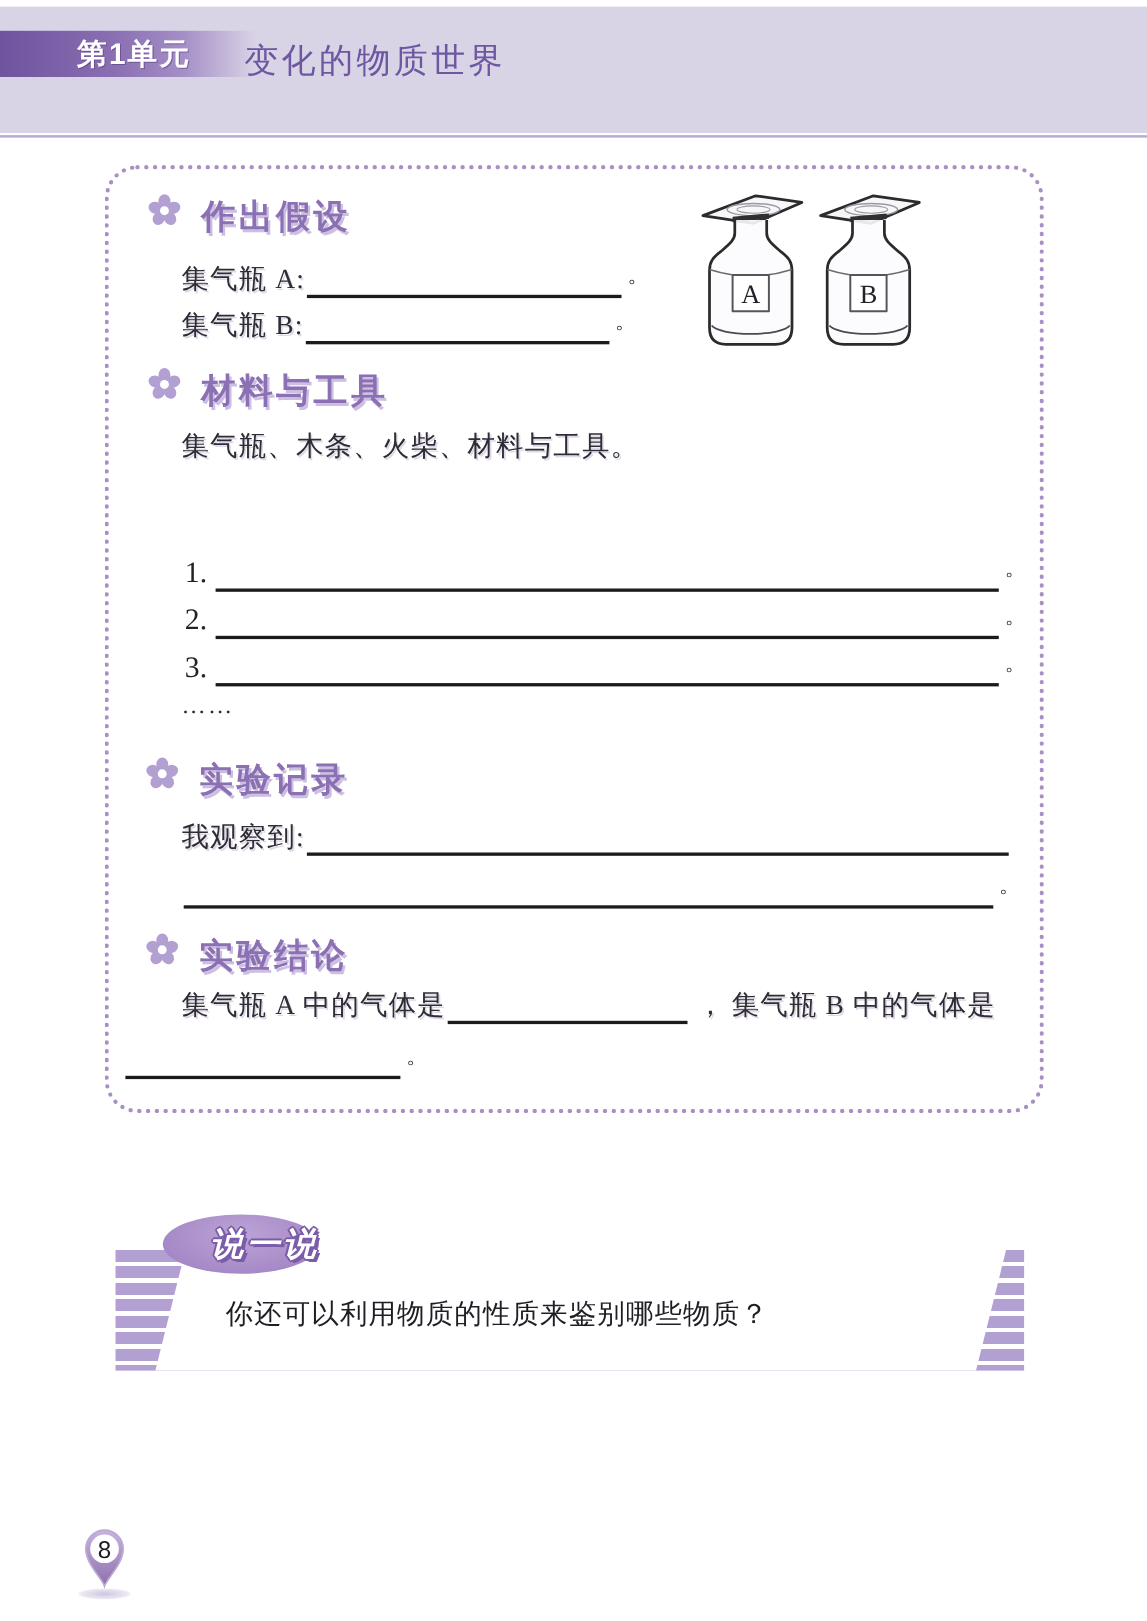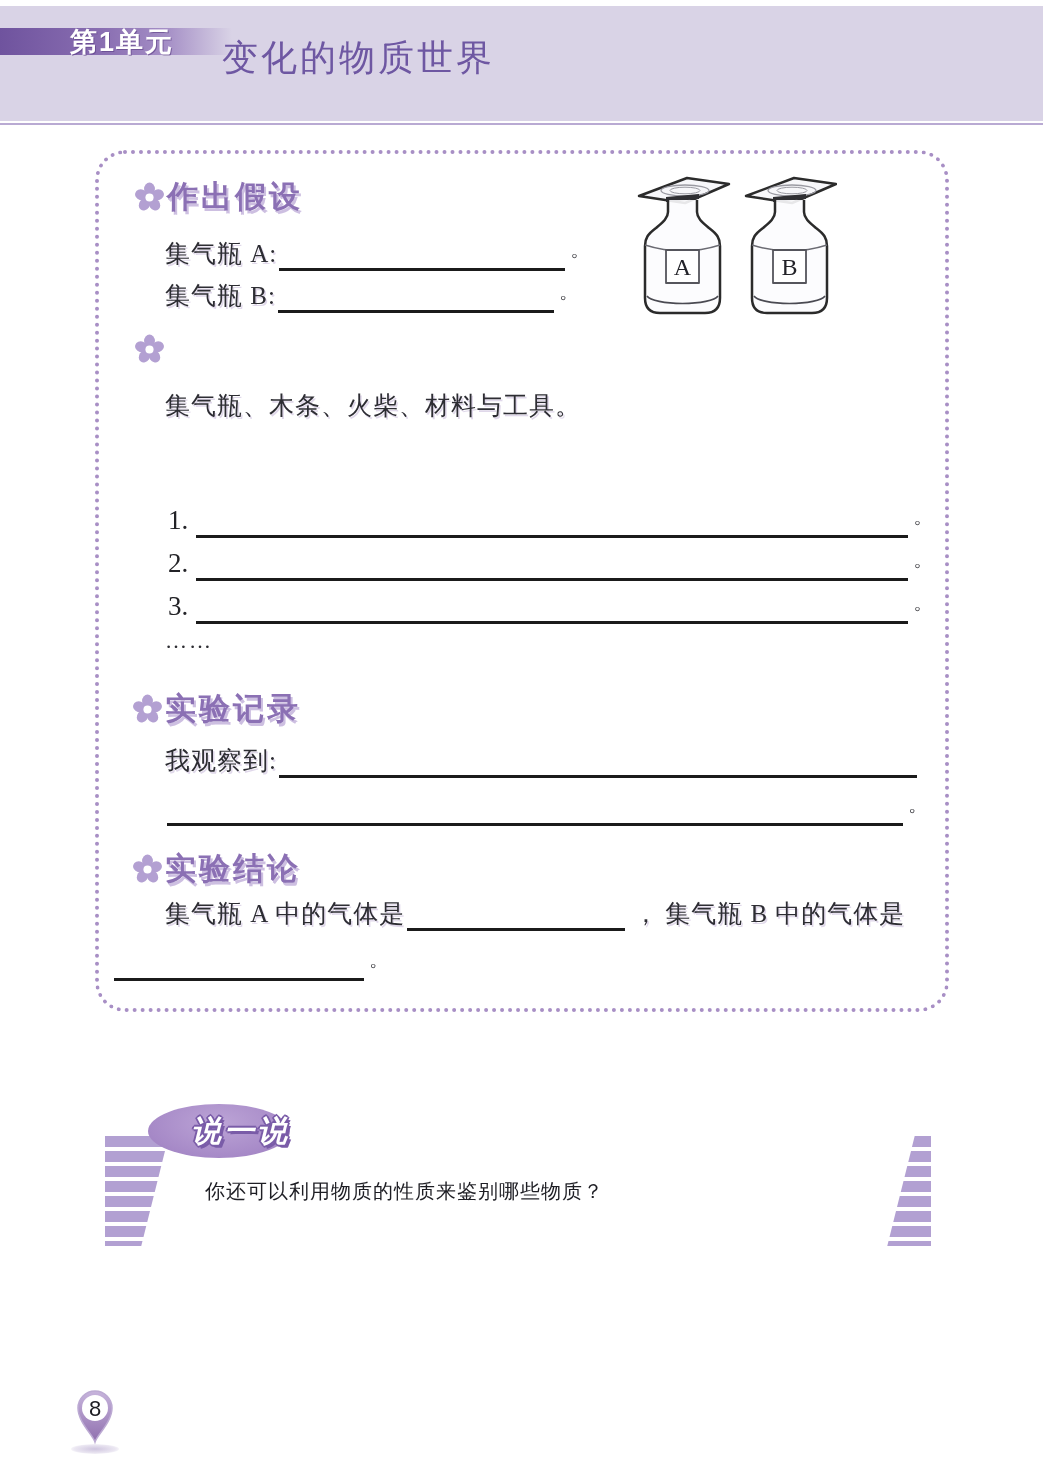--- a/index.html
+++ b/index.html
@@ -1,31 +1,31 @@
 <!DOCTYPE html>
 <html><head>
 <meta charset="utf-8">
 <style>
   html,body{margin:0;padding:0;background:#fff;}
   .page{position:relative;width:1043px;height:1474px;background:#ffffff;overflow:hidden;
         font-family:"Liberation Sans",sans-serif;}
   
   .band{position:absolute;left:0;top:6px;width:1043px;height:117px;background:#d9d3e6;
         border-bottom:2px solid #b9aad3;box-shadow:inset 0 -2px 0 #ffffff;}
-  .banner{position:absolute;left:0;top:22px;width:232px;height:27px;
+  .banner{position:absolute;left:0;top:22px;width:232px;height:42px;
           background:linear-gradient(90deg,#6f539e 0%,#8a6fb2 45%,#a58fc6 72%,rgba(217,211,230,0) 100%);
           display:flex;align-items:center;}
   .banner-label{padding-left:70px;color:#ffffff;font-size:27px;font-weight:bold;letter-spacing:2px;
                 text-shadow:1px 1px 0 rgba(90,60,130,.6);}
-  .band-title{position:absolute;left:222px;top:28px;font-size:36px;color:#6e57a2;letter-spacing:3px;font-weight:500;}
+  .band-title{position:absolute;left:222px;top:28px;font-size:31px;color:#6e57a2;letter-spacing:3px;font-weight:500;}
   
   .sheet{position:absolute;left:95px;top:150px;width:846px;height:854px;
          border:4px dotted #a88fc5;border-radius:30px;background:transparent;}
   
-  .sec-head{position:absolute;display:flex;align-items:center;gap:2px;}
+  .sec-head{position:absolute;display:flex;align-items:flex-start;gap:18px;}
   .flower{width:31px;height:31px;flex:0 0 auto;}
   .sec-title{font-size:31px;font-weight:bold;color:#8b70b4;letter-spacing:3px;
              text-shadow:2px 3px 0 #cdbfe1;}
   
   .row{position:absolute;display:flex;align-items:center;height:38px;}
   .kai{font-family:"Liberation Serif",serif;font-size:25px;color:#2d2d33;letter-spacing:1px;
        text-shadow:1.5px 1.5px 0 rgba(167,143,196,.35);white-space:nowrap;}
   .stepnum{font-family:"Liberation Serif",serif;font-size:27px;color:#232327;}
   .blank{display:inline-block;border-bottom:3px solid #1b1b1b;height:32px;margin:0 2px;}
   .period{font-size:20px;margin:0 0 8px 3px;text-shadow:none;}
@@ -35,21 +35,21 @@
             background:repeating-linear-gradient(180deg,#b2a0d2 0 11px,#ffffff 11px 15px);}
   .talk-white{position:absolute;left:50px;right:30px;top:0;bottom:0;background:#ffffff;
               transform:skewX(-14deg);}
   .talk-badge{position:absolute;left:148px;top:1104px;width:142px;height:54px;border-radius:50%;
               background:radial-gradient(ellipse at 50% 35%,#bca4d6 0%,#a689c7 70%,#9a7cbd 100%);
               display:flex;align-items:center;justify-content:flex-end;z-index:3;font-style:italic;}
   .talk-badge span{color:#ffffff;font-size:30px;font-weight:bold;letter-spacing:3px;
        text-shadow:-2px 0 0 #7a5ca8,2px 0 0 #7a5ca8,0 -2px 0 #7a5ca8,0 2px 0 #7a5ca8,
                    -1px -1px 0 #7a5ca8,1px 1px 0 #7a5ca8,1px -1px 0 #7a5ca8,-1px 1px 0 #7a5ca8,3px 3px 0 #7a5ca8;}
   .talk-question{position:absolute;left:205px;top:1178px;font-family:"Liberation Serif",serif;
-                 font-size:20px;color:#1e1e24;letter-spacing:1px;z-index:2;}
+                 font-size:25px;color:#1e1e24;letter-spacing:1px;z-index:2;}
   
   .figure{position:absolute;left:635px;top:172px;}
   .pin{position:absolute;left:66px;top:1384px;}
   .pin-shadow{position:absolute;left:71px;top:1444px;width:48px;height:10px;border-radius:50%;
               background:radial-gradient(ellipse at center,#cfc5df 0%,#ebe7f2 60%,rgba(255,255,255,0) 80%);}
   .defs{position:absolute;width:0;height:0;}
 </style>
 </head>
 <body>
 
@@ -118,20 +118,21 @@
       <path d="M12,124 A36,9 0 0 0 83,124" fill="none" stroke="#4a4a52" stroke-width="1.6"></path>
       <rect x="31" y="78" width="33" height="33" fill="#ffffff" stroke="#55555c" stroke-width="1.8"></rect>
       <text x="47.5" y="103" text-anchor="middle" font-family="Liberation Serif, serif" font-size="24" fill="#222228">B</text>
     </g>
   </svg>
 
   <div class="sec-head" style="left:134px;top:334px">
     <svg class="flower" viewBox="0 0 32 32">
         <use href="#flower-shape"></use>
       </svg>
+    <span class="sec-title">材料与工具</span>
   </div>
   <div class="row" style="left:165px;top:386px">
     <span class="kai">集气瓶、木条、火柴、材料与工具。</span>
   </div>
 
   <div class="row" style="left:168px;top:501px">
     <span class="stepnum">1.</span>
     <span class="blank" style="width:712px;margin-left:8px"></span>
     <span class="kai period">。</span>
   </div>

